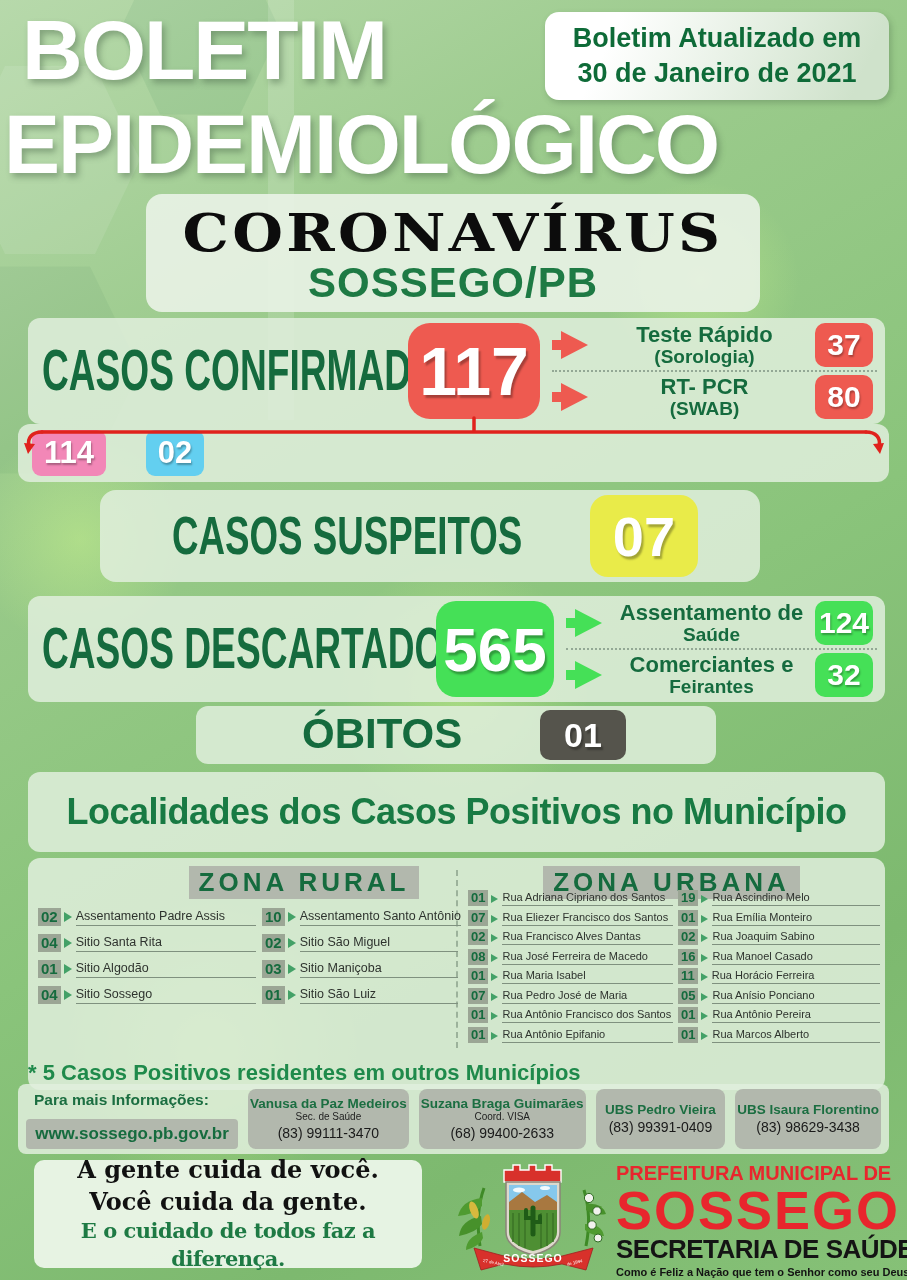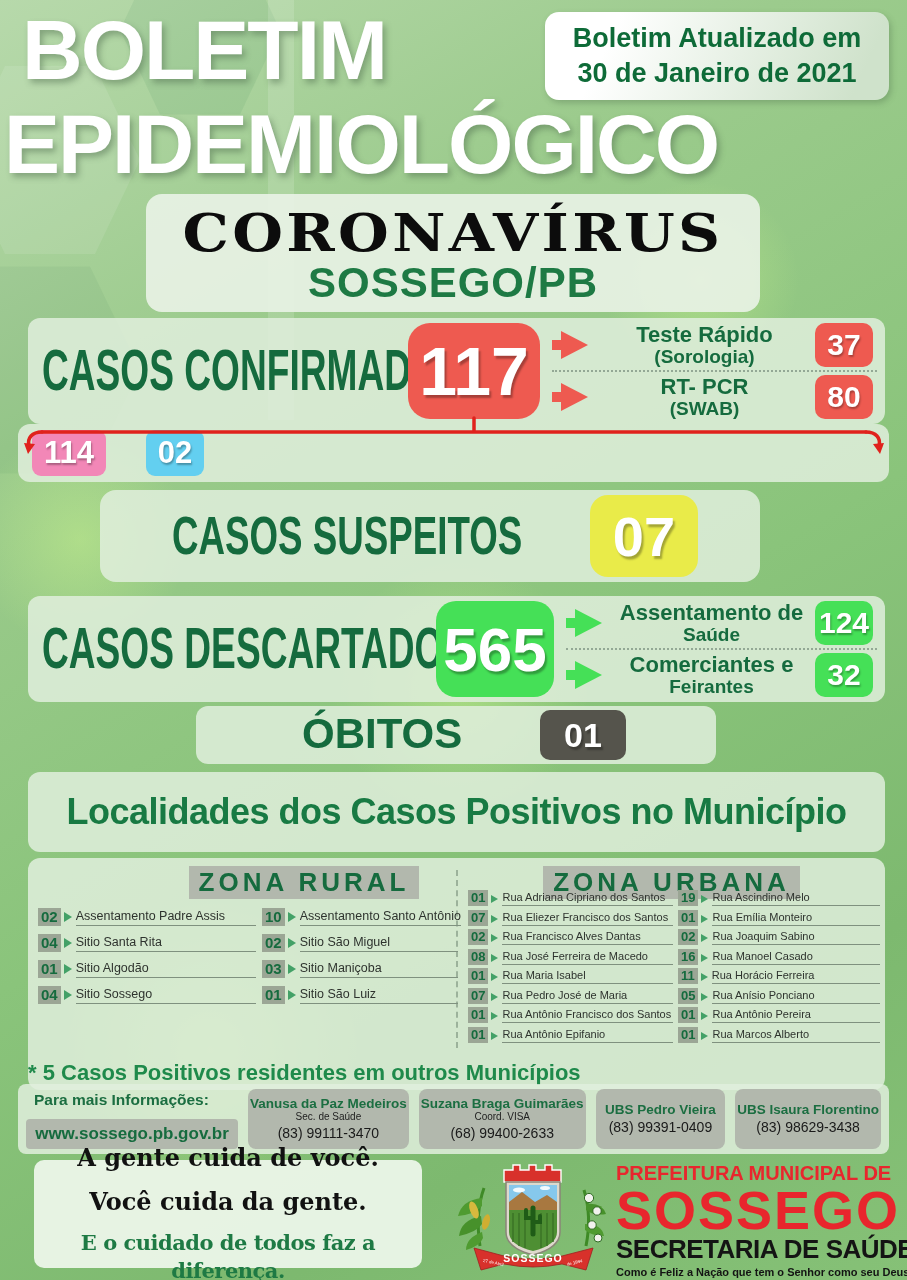--- a/index.html
+++ b/index.html
@@ -127,21 +127,21 @@
   .contact-card { background:#b2b8ad; border-radius:8px; display:flex; flex-direction:column; align-items:center;
                   justify-content:center; text-align:center; padding:2px; flex:1; }
   .contact-name { font-size:13.5px; font-weight:bold; color:#1b6e41; line-height:1.15; white-space:nowrap; }
   .contact-role { font-size:10px; color:#222; line-height:1.25; }
   .contact-role:empty { display:none; }
   .contact-phone { font-size:14px; color:#1a1a1a; line-height:1.3; }
 
   
   .quote-box { position:absolute; left:34px; top:1160px; width:388px; height:108px; border-radius:10px;
                background:rgba(236,246,233,0.95); display:flex; flex-direction:column; justify-content:center;
-               text-align:center; font-family:"DejaVu Serif", serif; font-weight:bold;gap:12px; }
+               text-align:center; font-family:"DejaVu Serif", serif; font-weight:bold; }
   .quote-l1, .quote-l2 { font-size:24px; color:#111; line-height:1.3; }
   .quote-l3 { font-size:21px; color:#1e7a44; line-height:1.35; letter-spacing:-0.5px; }
   .crest { position:absolute; left:446px; top:1158px; }
   .org-block { position:absolute; left:616px; top:1162px; width:280px; }
   .org-l1 { font-size:20px; font-weight:bold; color:#e8262d; white-space:nowrap; line-height:1.15; }
   .org-name { font-size:54px; font-weight:bold; color:#e8262d; letter-spacing:2px; line-height:0.95; }
   .org-l3 { font-size:26px; font-weight:bold; color:#141414; letter-spacing:-0.5px; white-space:nowrap; line-height:1.05; }
   .org-tagline { font-size:11px; font-weight:bold; color:#141414; white-space:nowrap; line-height:1.2; margin-top:2px; }
 </style>
 </head>

